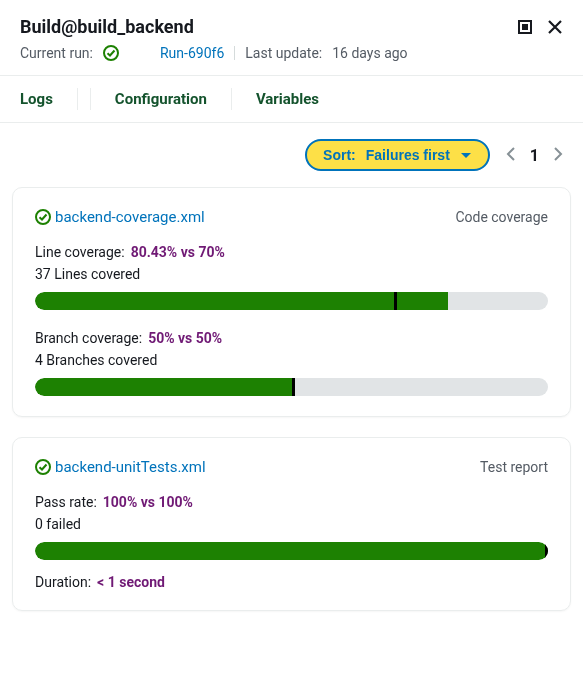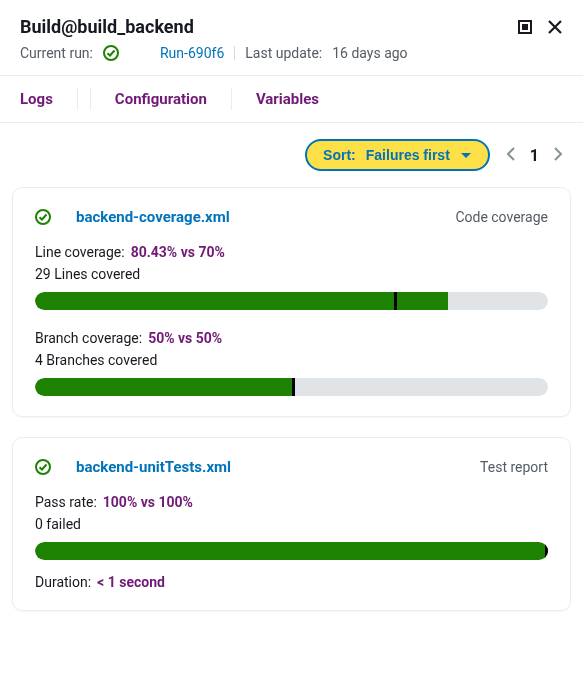--- a/index.html
+++ b/index.html
@@ -7,34 +7,34 @@
     .header { padding: 16px 20px 14px 20px; }
     .title-row { display: flex; align-items: center; justify-content: space-between; }
     .title { font-size: 18px; font-weight: 700; }
     .title-actions { display: flex; gap: 14px; align-items: center; }
     .subheader { margin-top: 8px; display: flex; align-items: center; gap: 10px; font-size: 14px; color: #545b64; }
     .sub-label { color: #545b64; }
     .link { color: #0073bb; text-decoration: none; margin-left: 31px; }
     .divider-v { width: 1px; height: 14px; background: #d5dbdb; }
     .status-icon { display: inline-flex; align-items: center; justify-content: center; }
     .tabs { display: flex; align-items: center; border-top: 1px solid #eaeded; border-bottom: 1px solid #eaeded; padding: 0 20px; }
-    .tab { padding: 14px 0; margin-right: 36px; font-size: 15px; font-weight: 700; color: #701a75; position: relative; cursor: pointer; }
+    .tab { padding: 14px 0; margin-right: 36px; font-size: 15px; font-weight: 700; color: #14532d; position: relative; cursor: pointer; }
     .tab.active { color: #0073bb; }
     .tab.active::after { content: ""; position: absolute; left: 0; right: 0; bottom: -1px; height: 3px; background: #0073bb; }
     .tab-sep { width: 1px; height: 22px; background: #eaeded; margin-right: 24px; margin-left: -12px; }
     .count { font-weight: 700; }
     .controls { display: flex; align-items: center; justify-content: flex-end; padding: 16px 20px; gap: 16px; }
     .sort-btn { border: 2px solid #0073bb; border-radius: 20px; padding: 6px 16px; color: #0073bb; font-weight: 700; font-size: 14px; display: flex; align-items: center; gap: 10px; background: #fde047; cursor: pointer; }
     .pager { display: flex; align-items: center; gap: 14px; }
     .pager .nav { color: #879196; cursor: pointer; }
     .pager .current { font-weight: 700; }
     .cards { padding: 0 12px 20px 12px; display: flex; flex-direction: column; gap: 20px; }
     .card { border: 1px solid #eaeded; border-radius: 10px; box-shadow: 0 1px 2px rgba(0,0,0,0.04); padding: 20px 22px; }
     .card-head { display: flex; align-items: center; justify-content: space-between; margin-bottom: 18px; }
-    .card-title { display: flex; align-items: center; gap: 25px; color: #0073bb; font-weight: 700; font-size: 15px; }
+    .card-title { display: flex; align-items: center; gap: 4px; color: #0073bb; font-weight: 400; font-size: 15px; }
     .card-type { color: #545b64; font-size: 14px; }
     .metric-row { display: flex; gap: 6px; font-size: 14px; margin-bottom: 6px; }
     .metric-label { color: #16191f; }
     .metric-value { font-weight: 700; color: #701a75; }
     .sub-metric { font-size: 14px; color: #16191f; margin-bottom: 10px; }
     .bar { position: relative; height: 18px; background: #e1e4e6; border-radius: 10px; overflow: hidden; margin-bottom: 20px; }
     .bar:last-child { margin-bottom: 0; }
     .bar-fill { position: absolute; left: 0; top: 0; bottom: 0; background: #1d8102; }
     .bar-fill.r-start { border-top-left-radius: 10px; border-bottom-left-radius: 10px; }
     .bar-fill.r-end { border-top-right-radius: 10px; border-bottom-right-radius: 10px; }
@@ -124,21 +124,21 @@
         </span>
         <span>backend-coverage.xml</span>
       </div>
       <div class="card-type">Code coverage</div>
     </div>
 
     <div class="metric-row">
       <span class="metric-label">Line coverage:</span>
       <span class="metric-value">80.43% vs 70%</span>
     </div>
-    <div class="sub-metric">29 Lines covered</div>
+    <div class="sub-metric">37 Lines covered</div>
     <div class="bar">
       <div class="bar-fill r-start" style="width:80.43%"></div>
       <div class="bar-mark" style="left:70%"></div>
     </div>
 
     <div class="metric-row">
       <span class="metric-label">Branch coverage:</span>
       <span class="metric-value">50% vs 50%</span>
     </div>
     <div class="sub-metric">4 Branches covered</div>

